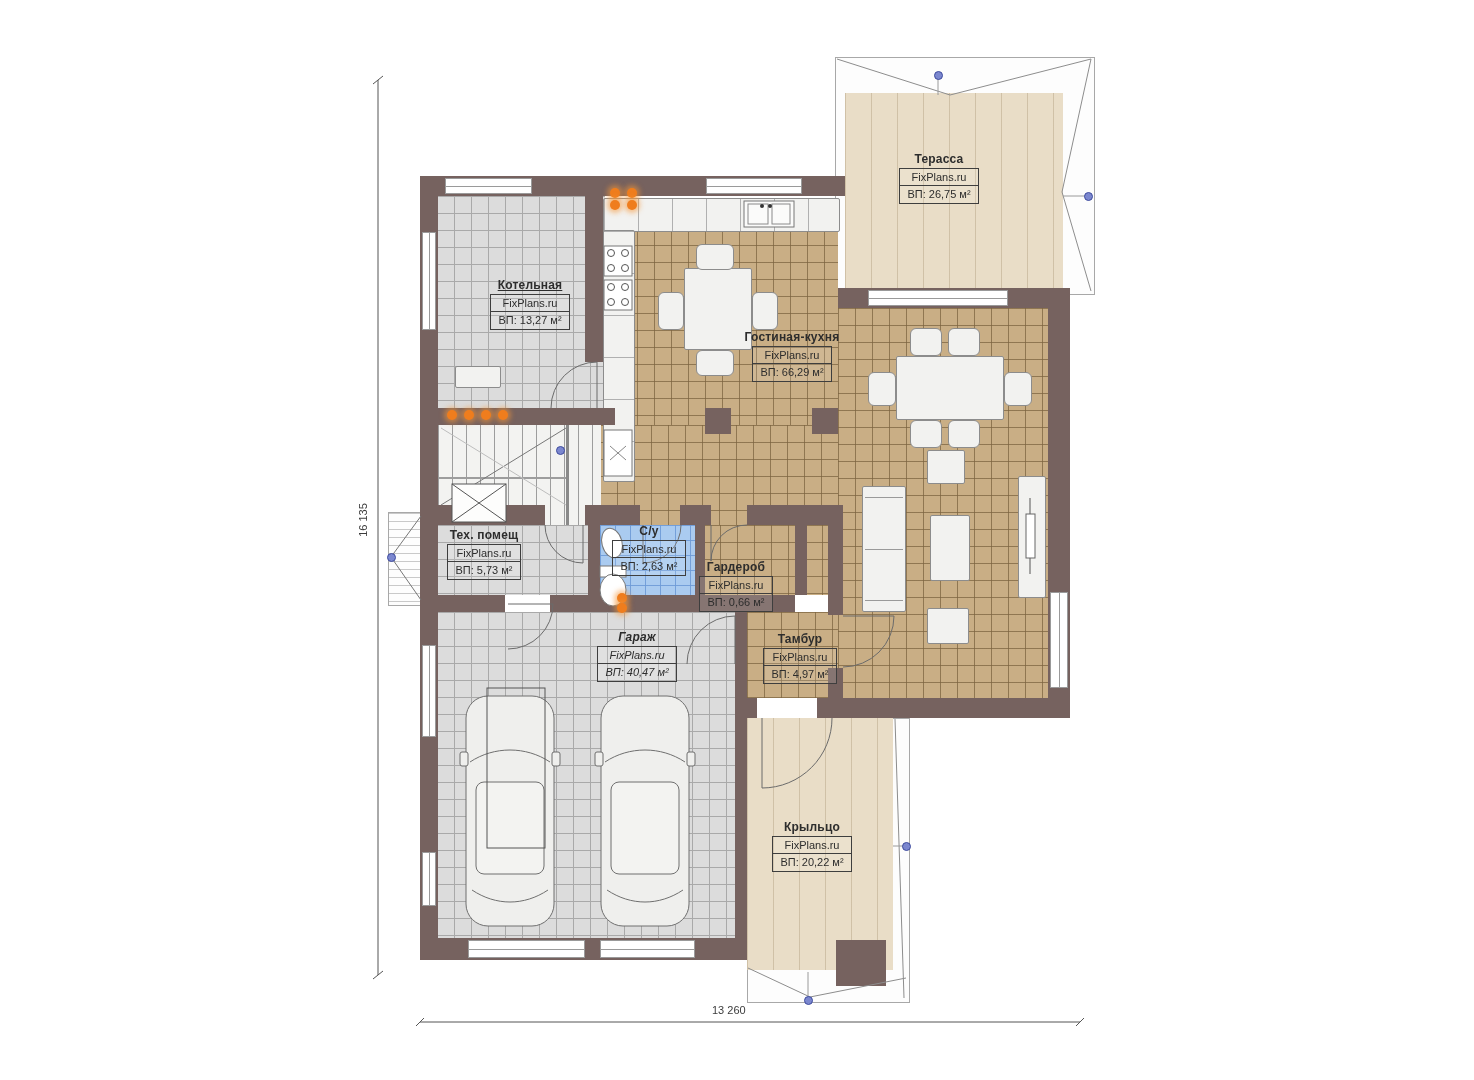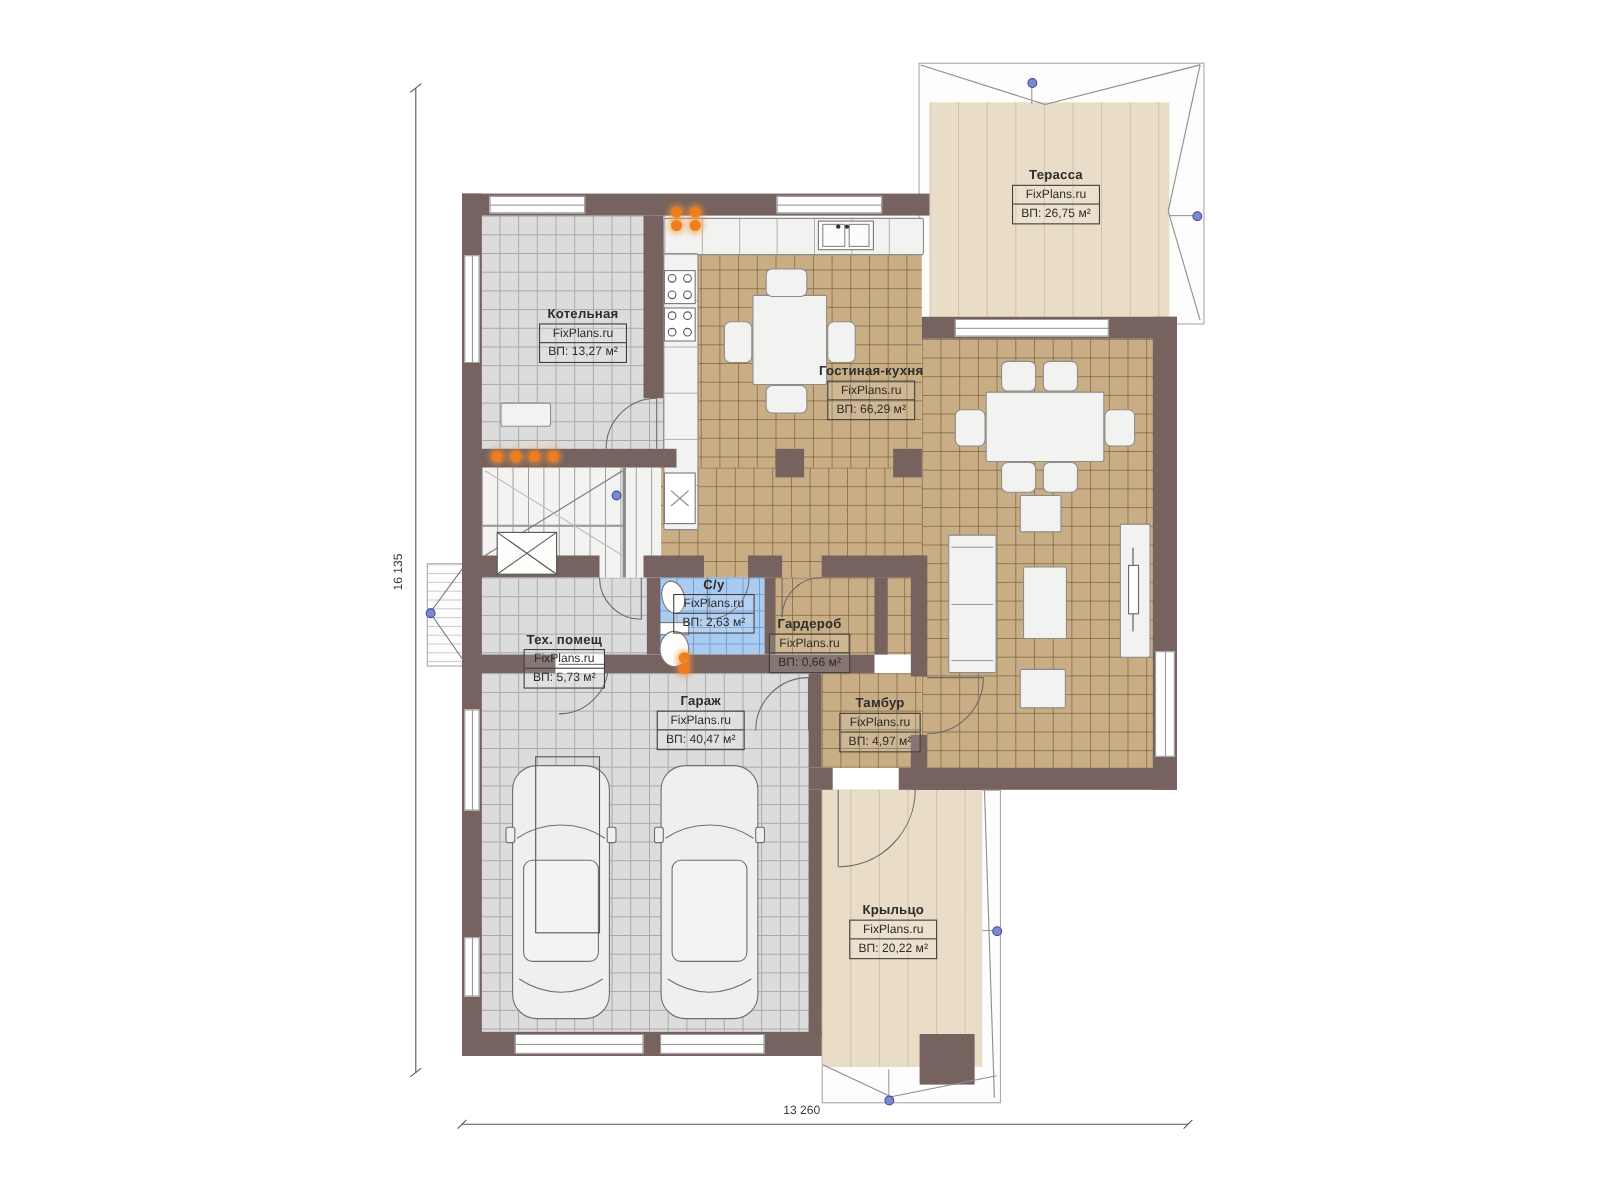--- a/index.html
+++ b/index.html
@@ -272,63 +272,63 @@
   <div class="radiator" style="left:617px;top:593px;"></div>
   <div class="radiator" style="left:617px;top:603px;"></div>
 
   <div class="bdot" style="left:934px;top:71px;"></div>
   <div class="bdot" style="left:1084px;top:192px;"></div>
   <div class="bdot" style="left:902px;top:842px;"></div>
   <div class="bdot" style="left:804px;top:996px;"></div>
   <div class="bdot" style="left:556px;top:446px;"></div>
   <div class="bdot" style="left:387px;top:553px;"></div>
 
-  <div class="room-label" style="left:905px;top:152px;width:110px;">
+  <div class="room-label" style="left:884px;top:152px;width:110px;">
     <div class="room-name">Терасса</div>
     <div class="label-box">
       <div class="label-wm">FixPlans.ru</div>
       <div class="label-area">ВП: 26,75 м²</div>
     </div>
   </div>
-  <div class="room-label" style="left:475px;top:278px;width:110px;">
+  <div class="room-label" style="left:475px;top:278px;width:110px;text-decoration:underline;">
     <div class="room-name">Котельная</div>
     <div class="label-box">
       <div class="label-wm">FixPlans.ru</div>
       <div class="label-area">ВП: 13,27 м²</div>
     </div>
   </div>
   <div class="room-label" style="left:728px;top:330px;width:128px;">
     <div class="room-name">Гостиная-кухня</div>
     <div class="label-box">
       <div class="label-wm">FixPlans.ru</div>
       <div class="label-area">ВП: 66,29 м²</div>
     </div>
   </div>
-  <div class="room-label" style="left:459px;top:528px;width:108px;margin-top:46px;">
+  <div class="room-label" style="left:430px;top:528px;width:108px;">
     <div class="room-name">Тех. помещ</div>
     <div class="label-box">
       <div class="label-wm">FixPlans.ru</div>
       <div class="label-area">ВП: 5,73 м²</div>
     </div>
   </div>
   <div class="room-label" style="left:608px;top:524px;width:82px;">
     <div class="room-name">С/у</div>
     <div class="label-box">
       <div class="label-wm">FixPlans.ru</div>
       <div class="label-area">ВП: 2,63 м²</div>
     </div>
   </div>
   <div class="room-label" style="left:688px;top:560px;width:96px;">
     <div class="room-name">Гардероб</div>
     <div class="label-box">
       <div class="label-wm">FixPlans.ru</div>
       <div class="label-area">ВП: 0,66 м²</div>
     </div>
   </div>
-  <div class="room-label" style="left:583px;top:630px;width:108px;">
+  <div class="room-label" style="left:583px;top:630px;width:108px;font-style:italic;">
     <div class="room-name">Гараж</div>
     <div class="label-box">
       <div class="label-wm">FixPlans.ru</div>
       <div class="label-area">ВП: 40,47 м²</div>
     </div>
   </div>
   <div class="room-label" style="left:752px;top:632px;width:96px;">
     <div class="room-name">Тамбур</div>
     <div class="label-box">
       <div class="label-wm">FixPlans.ru</div>

